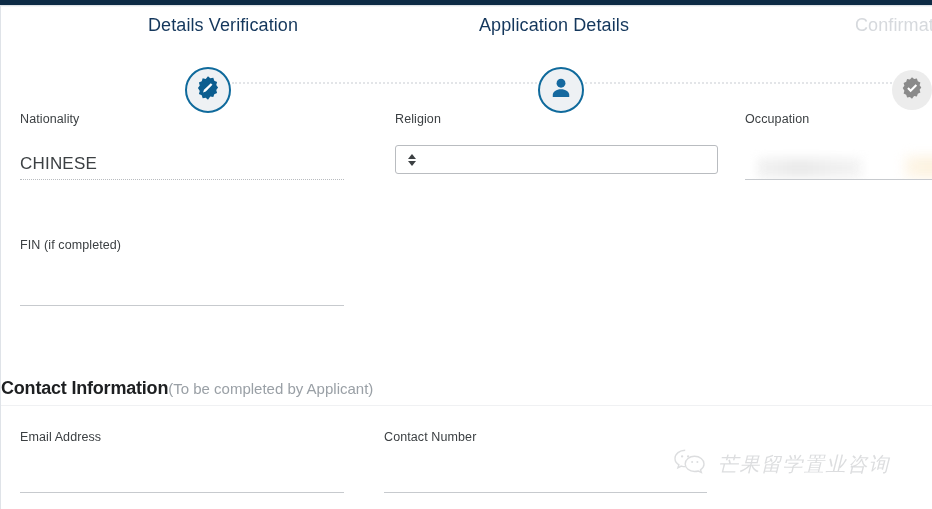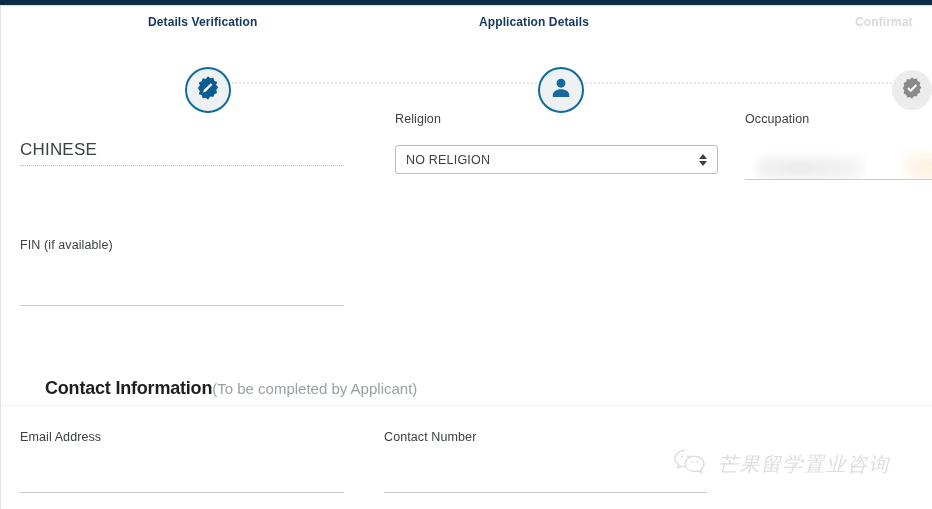--- a/index.html
+++ b/index.html
@@ -49,22 +49,22 @@
   .stepper {
     position: absolute;
     left: 0; top: 7px;
     width: 932px;
     height: 105px;
   }
 
   .step-label {
     position: absolute;
     top: 8px;
-    font-size: 12px;
-    font-weight: bold;
+    font-size: 18px;
+    font-weight: normal;
     letter-spacing: .1px;
     white-space: nowrap;
   }
   .step-label.active   { color: #14375c; }
   .step-label.inactive { color: #d6d9dd; }
 
   .step-1-label { left: 148px; }
   .step-2-label { left: 479px; }
   .step-3-label { left: 855px; text-align: center; }
 
@@ -215,21 +215,20 @@
     height: 1px;
     background: #f0f1f3;
   }
 
   .section-heading {
     position: absolute;
     left: 1px; top: 378px;
     display: flex;
     align-items: baseline;
     white-space: nowrap;
-    padding-left: 44px;
   }
   .section-heading .h-main {
     font-size: 18px;
     font-weight: bold;
     color: #1d1f21;
     letter-spacing: -.2px;
   }
   .section-heading .h-sub {
     font-size: 15px;
     color: #9aa0a6;
@@ -306,47 +305,47 @@
           <path fill="#8a8a8a" d="M12 1.2l2.1 1.9 2.8-.5.9 2.7 2.6 1.2-.8 2.7 1.7 2.3-1.7 2.3.8 2.7-2.6 1.2-.9 2.7-2.8-.5L12 22.8l-2.1-1.9-2.8.5-.9-2.7-2.6-1.2.8-2.7L2.7 12l1.7-2.3-.8-2.7 2.6-1.2.9-2.7 2.8.5z"></path>
           <path fill="#ffffff" d="M10.6 16.2l-3.4-3.4 1.5-1.5 1.9 1.9 5-5 1.5 1.5z"></path>
         </svg>
       </span>
     </div>
   </div>
 
   <div class="form-area">
 
     <div class="field f-nationality">
+      <div class="field-label">Nationality</div>
       <div class="val-row underline-dotted">
         <div class="field-value">CHINESE</div>
       </div>
     </div>
 
     <div class="field f-religion">
       <div class="field-label">Religion</div>
       <div class="select-box">
-        <span class="select-text">NO RELIGION</span>
         <span class="select-arrows">
           <span class="arrow-up"></span>
           <span class="arrow-dn"></span>
         </span>
       </div>
     </div>
 
     <div class="field f-occupation">
       <div class="field-label">Occupation</div>
       <div class="val-row underline-solid">
         <div class="redact-blur"></div>
         <div class="redact-blur2"></div>
         <div class="field-value"></div>
       </div>
     </div>
 
     <div class="field f-fin">
-      <div class="field-label">FIN (if available)</div>
+      <div class="field-label">FIN (if completed)</div>
       <div class="val-row underline-solid">
         <div class="field-value"></div>
       </div>
     </div>
   </div>
 
   <div class="section-heading">
     <span class="h-main">Contact Information</span>
     <span class="h-sub">(To be completed by Applicant)</span>
   </div>

